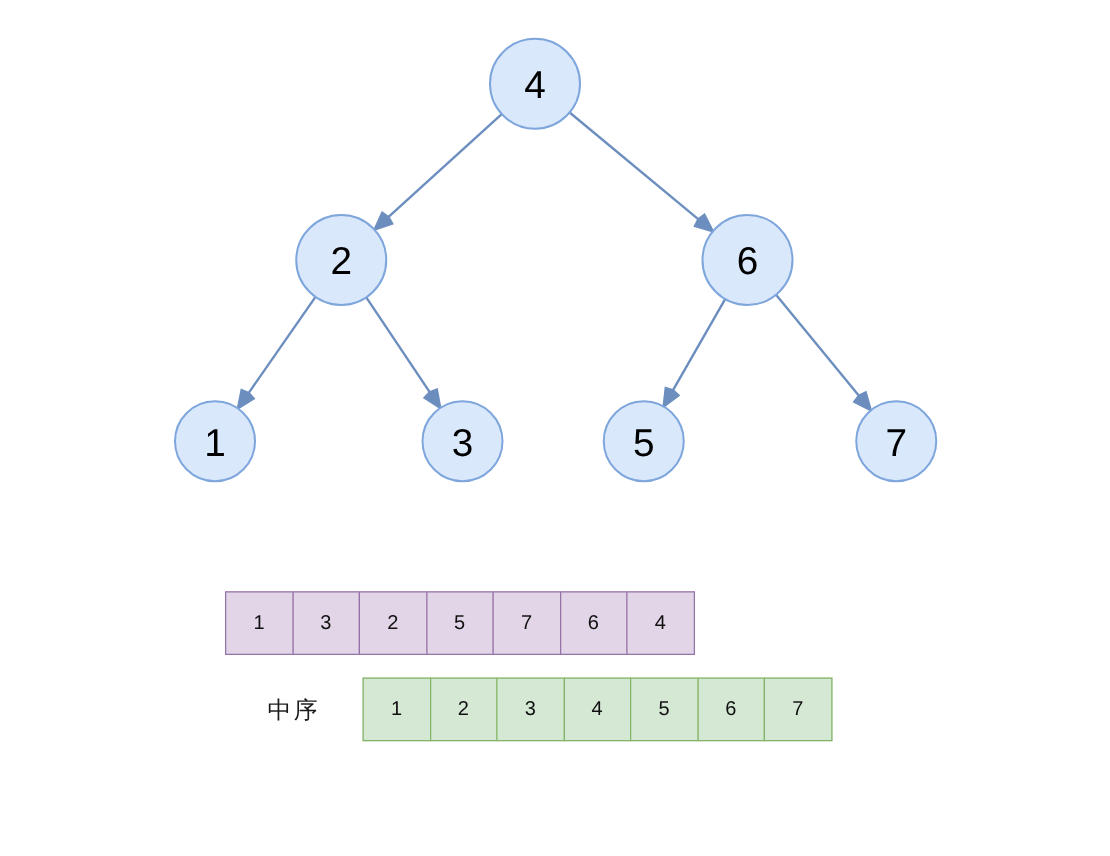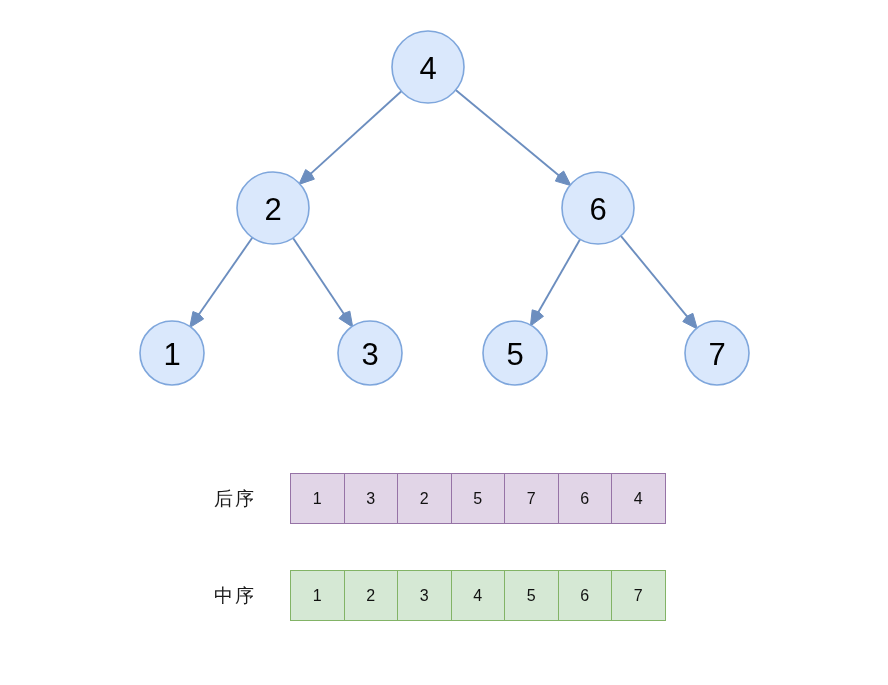--- a/index.html
+++ b/index.html
@@ -153,32 +153,31 @@
         </g>
         <g>
           <circle cx="717" cy="353" r="32" class="node-circle"></circle>
           <text x="717" y="354" class="node-label">7</text>
         </g>
       </g>
   </svg>
 
   <div id="sequences-container">
       <div class="seq-row row-post" style="top: 473px; left: 180px;">
-        <div class="seq-label">后序</div>
         <div class="seq-table">
           <div class="seq-cell">1</div>
           <div class="seq-cell">3</div>
           <div class="seq-cell">2</div>
           <div class="seq-cell">5</div>
           <div class="seq-cell">7</div>
           <div class="seq-cell">6</div>
           <div class="seq-cell">4</div>
         </div>
       </div>
-      <div class="seq-row row-in" style="top: 570px; left: 180px; justify-content: space-between;">
+      <div class="seq-row row-in" style="top: 542px; left: 180px; justify-content: space-between;">
         <div class="seq-label">中序</div>
         <div class="seq-table">
           <div class="seq-cell">1</div>
           <div class="seq-cell">2</div>
           <div class="seq-cell">3</div>
           <div class="seq-cell">4</div>
           <div class="seq-cell">5</div>
           <div class="seq-cell">6</div>
           <div class="seq-cell">7</div>
         </div>

